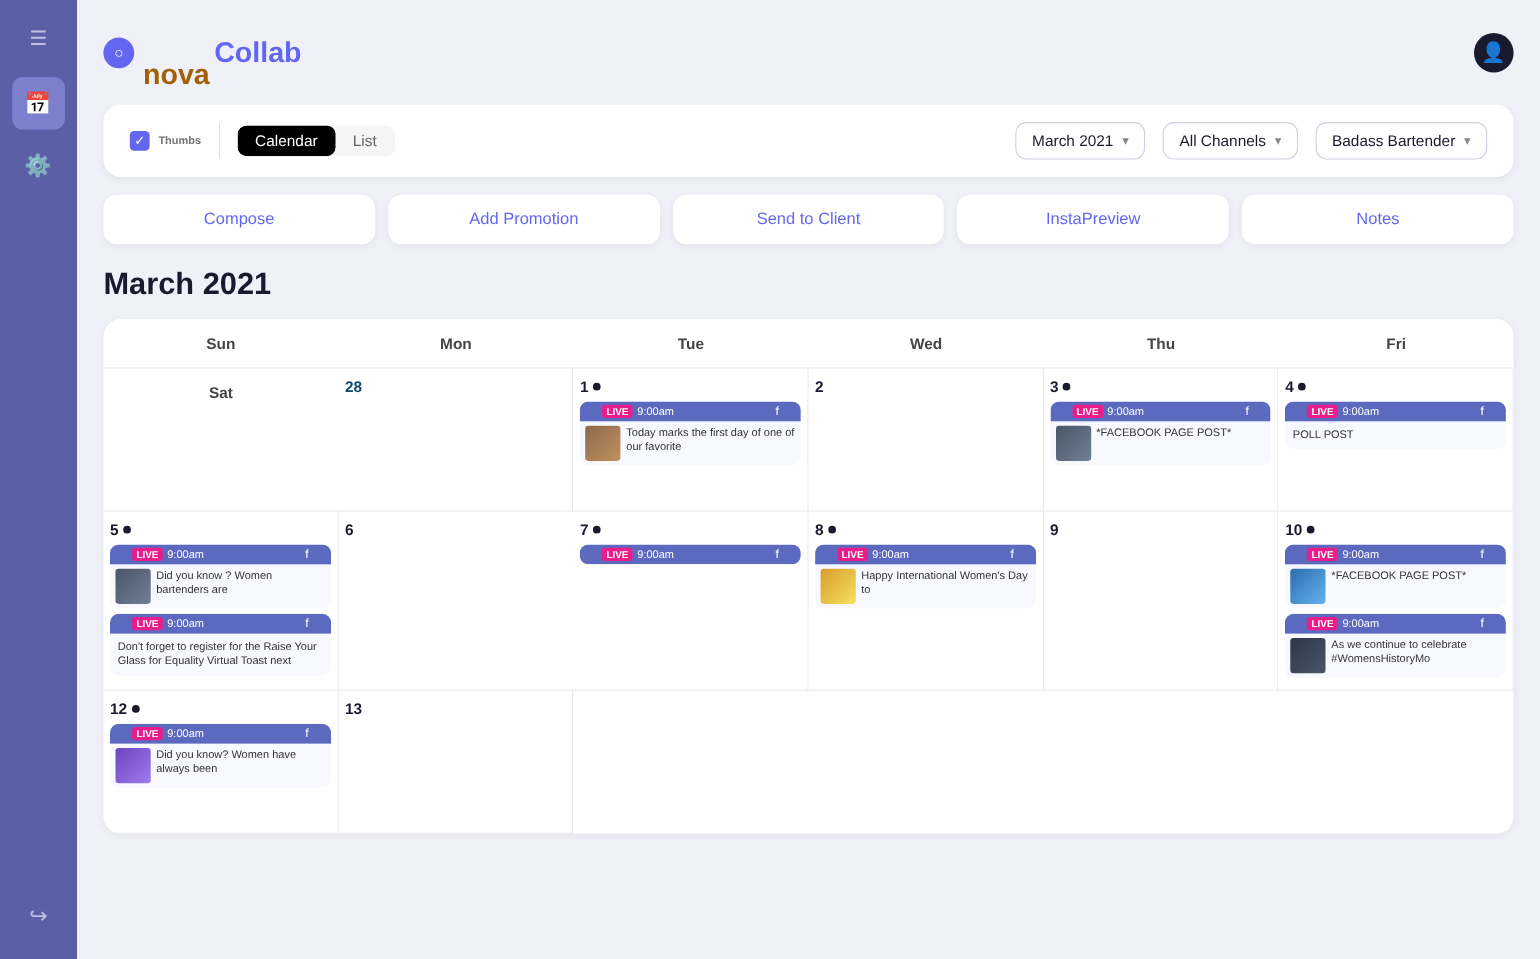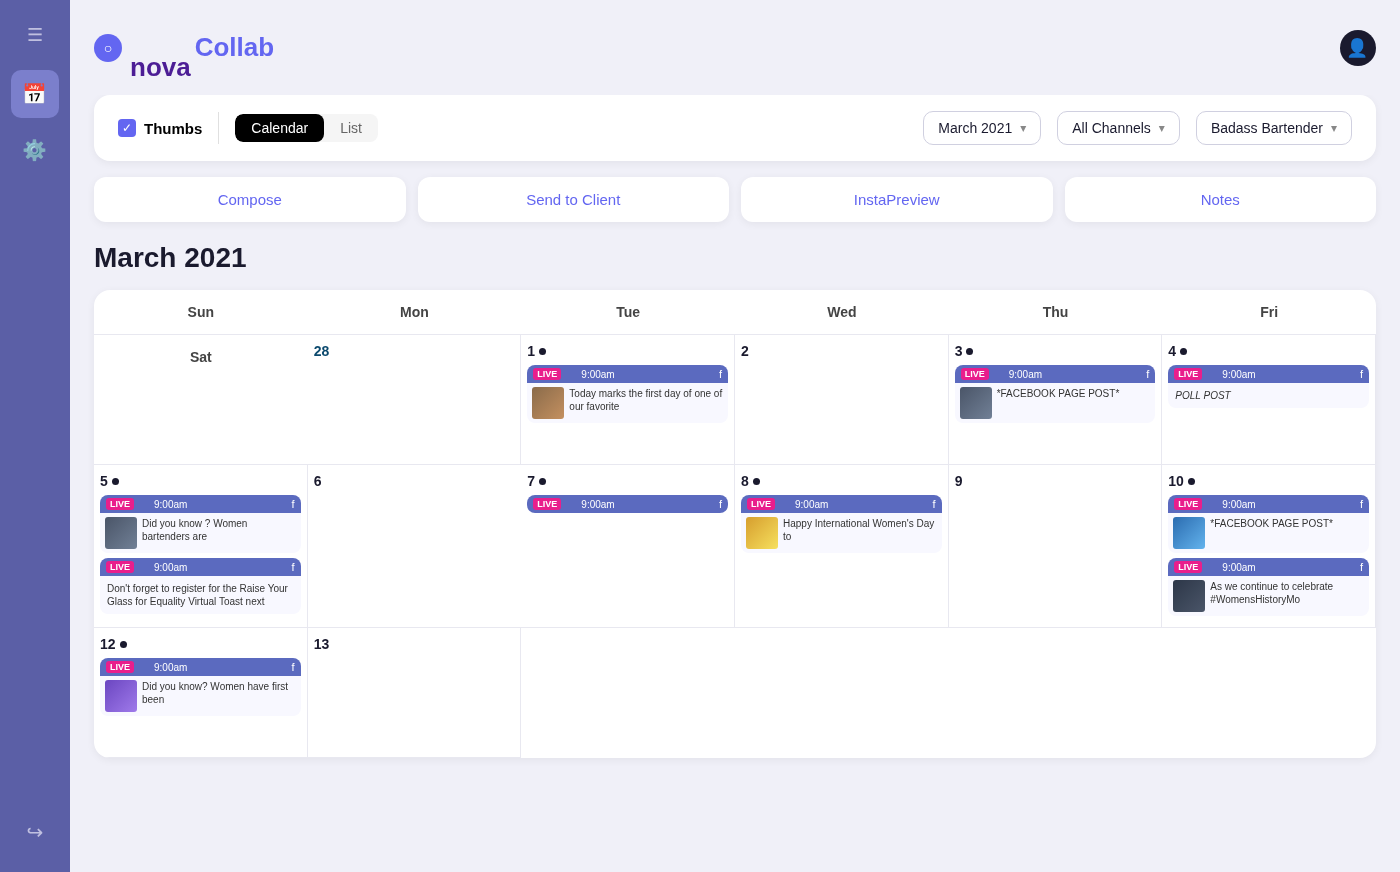--- a/index.html
+++ b/index.html
@@ -68,21 +68,21 @@
       padding: 12px 24px;
       background: #f0f0f8;
     }
     .logo {
       display: flex;
       align-items: center;
       gap: 4px;
       font-size: 26px;
       font-weight: 700;
     }
-    .logo-nova { color: #4c1d95; margin-top: 40px; }
+    .logo-nova { color: #a16207; margin-top: 40px; }
     .logo-collab { color: #6366f1; }
     .logo-icon {
       width: 28px;
       height: 28px;
       background: #6366f1;
       border-radius: 50%;
       display: inline-flex;
       align-items: center;
       justify-content: center;
       margin-right: 4px;
@@ -134,23 +134,23 @@
       background: #6366f1;
       border-radius: 4px;
       display: flex;
       align-items: center;
       justify-content: center;
       color: white;
       font-size: 12px;
       flex-shrink: 0;
     }
     .thumbs-label {
-      font-size: 15px;
+      font-size: 10px;
       font-weight: 600;
-      color: #000000;
+      color: #737373;
     }
     .divider-v {
       width: 1px;
       height: 32px;
       background: #e0e0e0;
     }
     .view-toggle {
       display: flex;
       background: #f5f5f5;
       border-radius: 8px;
@@ -266,22 +266,22 @@
     .post-card {
       background: #f8f8ff;
       border-radius: 8px;
       margin-bottom: 5px;
       overflow: hidden;
       font-size: 11px;
     }
     .post-header {
       display: flex;
       align-items: center;
-      gap: 20px;
-      padding: 3px 6px;
+      gap: 4px;
+      padding: 3px 20px;
       background: #5b6abf;
     }
     .live-badge {
       background: #e91e8c;
       color: white;
       font-size: 9px;
       font-weight: 700;
       padding: 1px 4px;
       border-radius: 3px;
     }
@@ -380,20 +380,21 @@
         <span class="dropdown-arrow">▾</span>
       </div>
       <div class="dropdown">
         <span>Badass Bartender</span>
         <span class="dropdown-arrow">▾</span>
       </div>
     </div>
 
     <div class="action-buttons">
       <button class="action-btn">Compose</button>
+      <button class="action-btn">Add Promotion</button>
       <button class="action-btn">Send to Client</button>
       <button class="action-btn">InstaPreview</button>
       <button class="action-btn">Notes</button>
     </div>
 
     <h1 class="calendar-title">March 2021</h1>
 
     <div class="calendar-container">
       <div class="calendar-grid">
 
@@ -445,21 +446,21 @@
 
         <div class="cal-cell">
           <div class="cal-date">4 <span class="dot"></span></div>
           <div class="post-card">
             <div class="post-header">
               <span class="live-badge">LIVE</span>
               <span class="post-time">9:00am</span>
               <span class="fb-icon">f</span>
             </div>
             <div class="post-body">
-              <div class="post-text" style="padding: 2px; font-style: italic;">POLL POST</div>
+              <div class="post-text" style="padding: 2px;">POLL POST</div>
             </div>
           </div>
         </div>
 
         <div class="cal-cell">
           <div class="cal-date">5 <span class="dot"></span></div>
           <div class="post-card">
             <div class="post-header">
               <span class="live-badge">LIVE</span>
               <span class="post-time">9:00am</span>
@@ -546,21 +547,21 @@
         <div class="cal-cell">
           <div class="cal-date">12 <span class="dot"></span></div>
           <div class="post-card">
             <div class="post-header">
               <span class="live-badge">LIVE</span>
               <span class="post-time">9:00am</span>
               <span class="fb-icon">f</span>
             </div>
             <div class="post-body">
               <div class="post-thumb thumb-women2"></div>
-              <div class="post-text">Did you know? Women have first been</div>
+              <div class="post-text">Did you know? Women have always been</div>
             </div>
           </div>
         </div>
 
         <div class="cal-cell">
           <div class="cal-date">13</div>
         </div>
 
       </div>
     </div>

